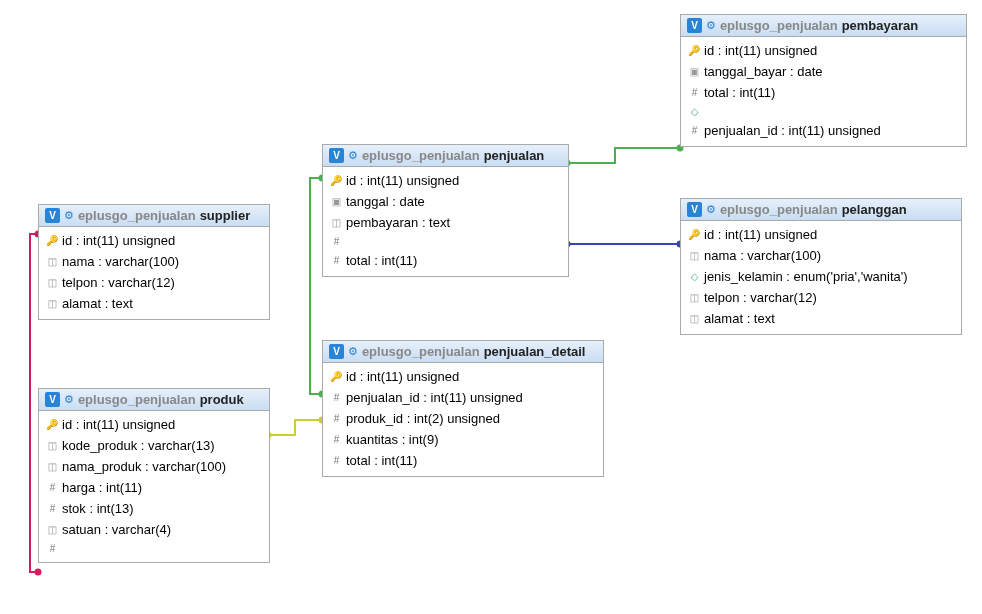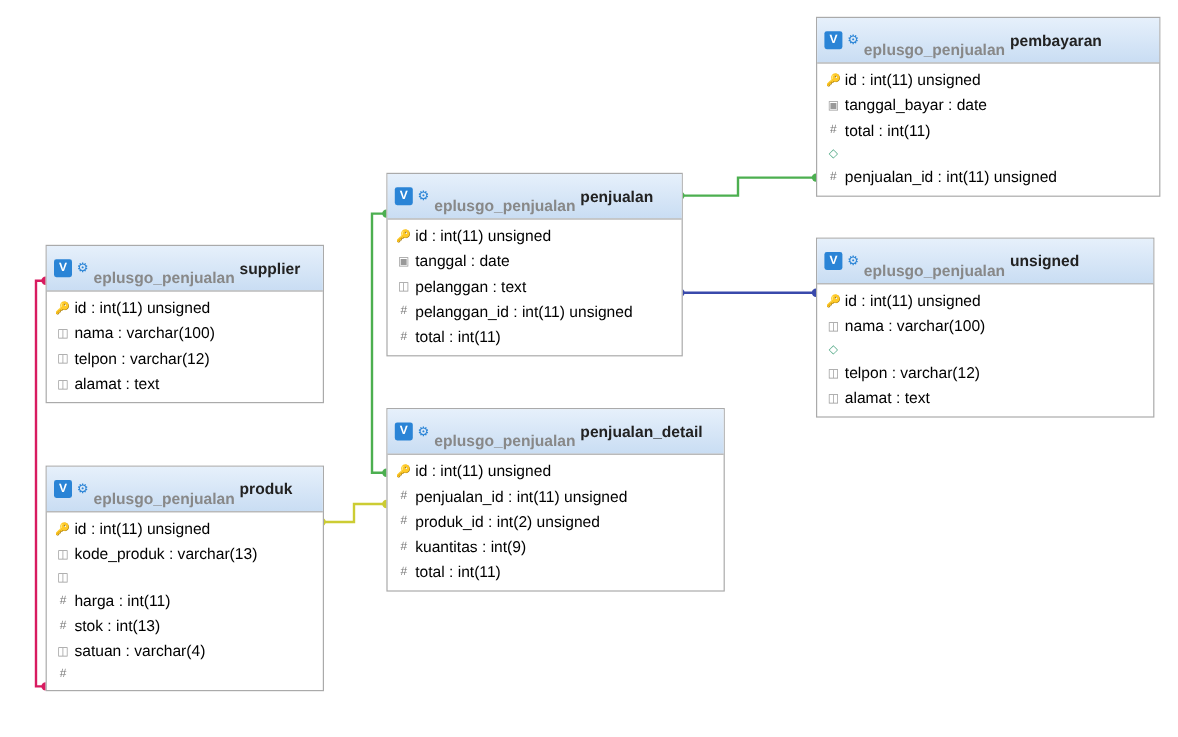--- a/index.html
+++ b/index.html
@@ -1,21 +1,21 @@
 <!DOCTYPE html>
 <html><head>
 <meta charset="utf-8">
 <style>
 body { margin:0; padding:0; font-family:sans-serif; font-size:13px; background:#fff; width:982px; height:614px; position:relative; }
 .canvas { position:relative; width:982px; height:614px; }
 .tbl { position:absolute; border:1px solid #aaa; background:#fff; }
 .tbl-hd { display:flex; align-items:center; gap:4px; padding:3px 6px; background:linear-gradient(#e6f0fb,#c9ddf3); border-bottom:1px solid #aaa; }
 .tbl-body { padding:3px 4px 5px 4px; }
 .row { display:flex; align-items:center; gap:4px; padding:3px 4px; white-space:nowrap; }
-.db { color:#888; font-weight:bold;margin-top:16px; }
+.db { color:#888; font-weight:bold; }
 .tn { color:#222; font-weight:bold;text-align:right; }
 .v-icon { display:inline-flex; background:#2a84d6; color:#fff; width:15px; height:15px; align-items:center; justify-content:center; font-size:10px; font-weight:bold; border-radius:2px; }
 .gear { color:#2a84d6; font-size:11px; cursor:pointer; }
 .ic { width:11px; display:inline-flex; justify-content:center; font-size:10px; color:#999; }
 .ic.pk{ color:#c9a400; } .ic.num{ color:#777; } .ic.enum{ color:#5a8; }
 svg.lines { position:absolute; top:0; left:0; width:982px; height:614px; pointer-events:none; }
 </style>
 </head>
 <body>
 <div class="canvas">
@@ -75,20 +75,21 @@
           <div class="row">
             <span class="ic pk">🔑</span>
             <span>id : int(11) unsigned</span>
           </div>
           <div class="row">
             <span class="ic str">◫</span>
             <span>kode_produk : varchar(13)</span>
           </div>
           <div class="row">
             <span class="ic str">◫</span>
+            <span>nama_produk : varchar(100)</span>
           </div>
           <div class="row">
             <span class="ic num">#</span>
             <span>harga : int(11)</span>
           </div>
           <div class="row">
             <span class="ic num">#</span>
             <span>stok : int(13)</span>
           </div>
           <div class="row">
@@ -111,25 +112,24 @@
           <div class="row">
             <span class="ic pk">🔑</span>
             <span>id : int(11) unsigned</span>
           </div>
           <div class="row">
             <span class="ic date">▣</span>
             <span>tanggal : date</span>
           </div>
           <div class="row">
             <span class="ic str">◫</span>
-            <span>pelanggan : text</span>
-          </div>
-          <div class="row">
-            <span class="ic num">#</span>
-            <span>pelanggan_id : int(11) unsigned</span>
+            <span>pembayaran : text</span>
+          </div>
+          <div class="row">
+            <span class="ic num">#</span>
           </div>
           <div class="row">
             <span class="ic num">#</span>
             <span>total : int(11)</span>
           </div>
         </div>
       </div>
       <div class="tbl" style="left: 322px; top: 340px; width: 280px;">
         <div class="tbl-hd">
           <span class="v-icon">V</span>
@@ -187,33 +187,34 @@
             <span class="ic num">#</span>
             <span>penjualan_id : int(11) unsigned</span>
           </div>
         </div>
       </div>
       <div class="tbl" style="left: 680px; top: 198px; width: 280px;">
         <div class="tbl-hd">
           <span class="v-icon">V</span>
           <span class="gear">⚙</span>
           <span class="db">eplusgo_penjualan</span> 
-          <span class="tn">unsigned</span>
+          <span class="tn">pelanggan</span>
         </div>
         <div class="tbl-body">
           <div class="row">
             <span class="ic pk">🔑</span>
             <span>id : int(11) unsigned</span>
           </div>
           <div class="row">
             <span class="ic str">◫</span>
             <span>nama : varchar(100)</span>
           </div>
           <div class="row">
             <span class="ic enum">◇</span>
+            <span>jenis_kelamin : enum('pria','wanita')</span>
           </div>
           <div class="row">
             <span class="ic str">◫</span>
             <span>telpon : varchar(12)</span>
           </div>
           <div class="row">
             <span class="ic str">◫</span>
             <span>alamat : text</span>
           </div>
         </div>

